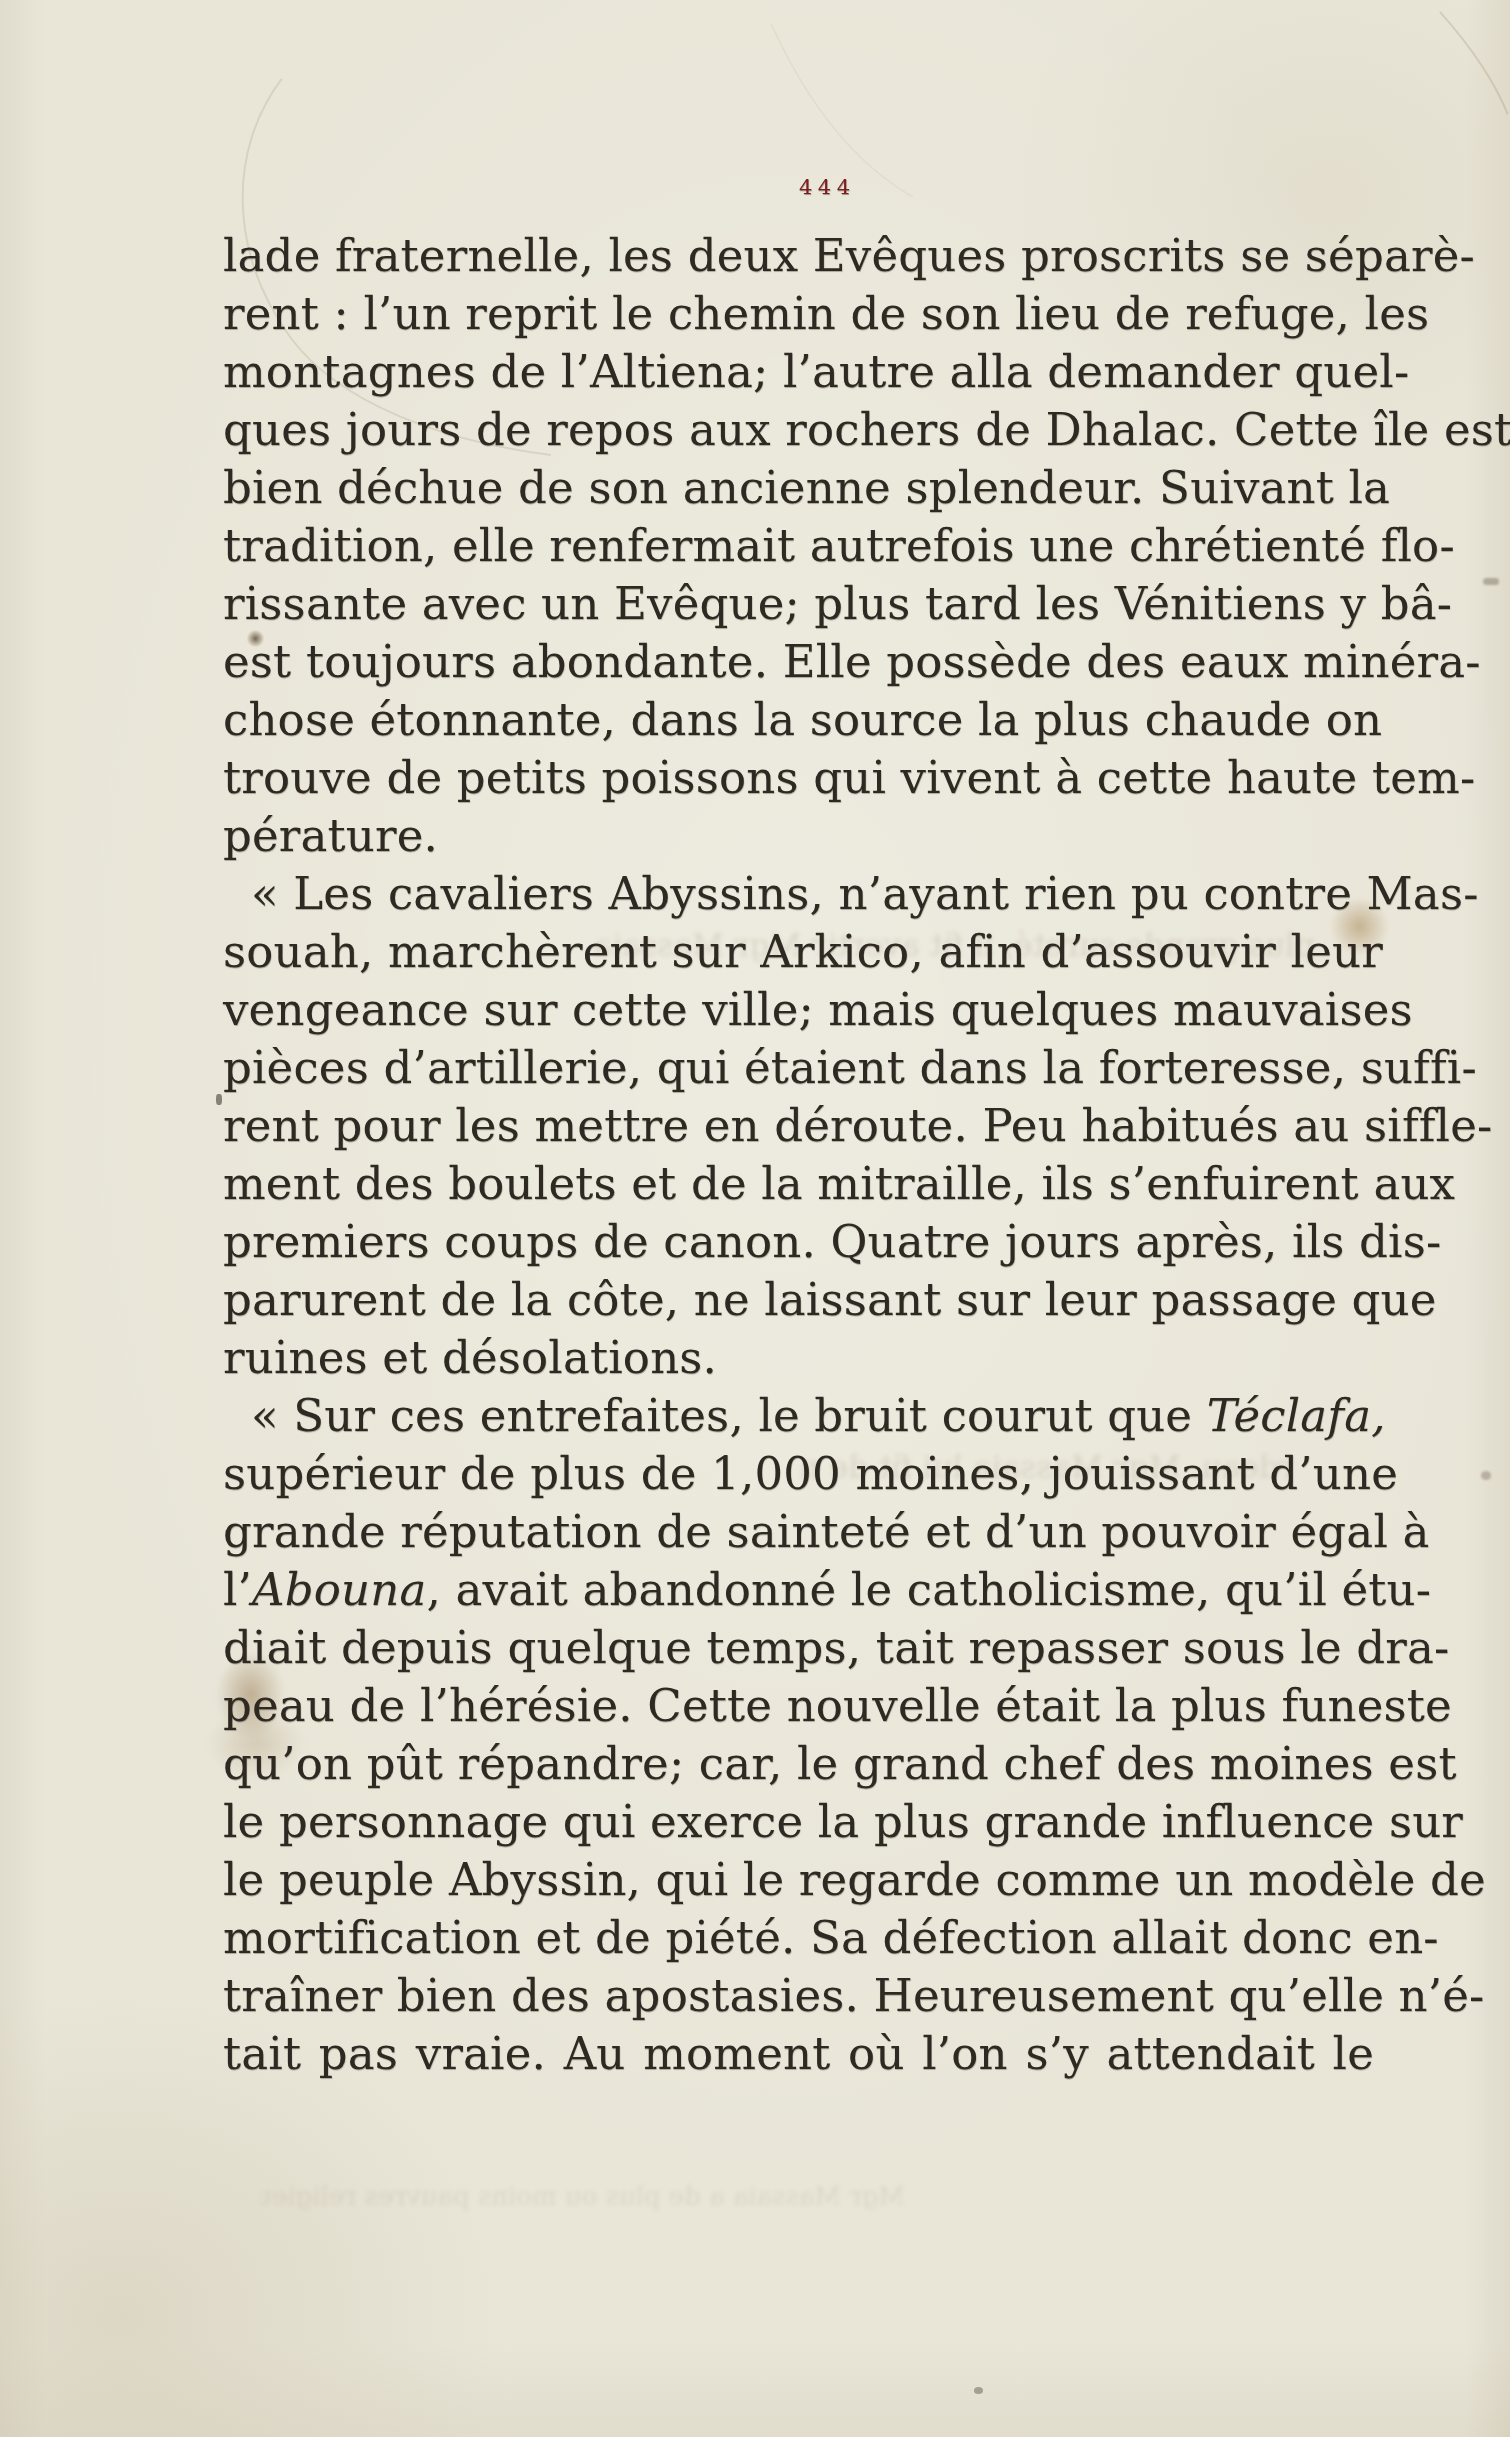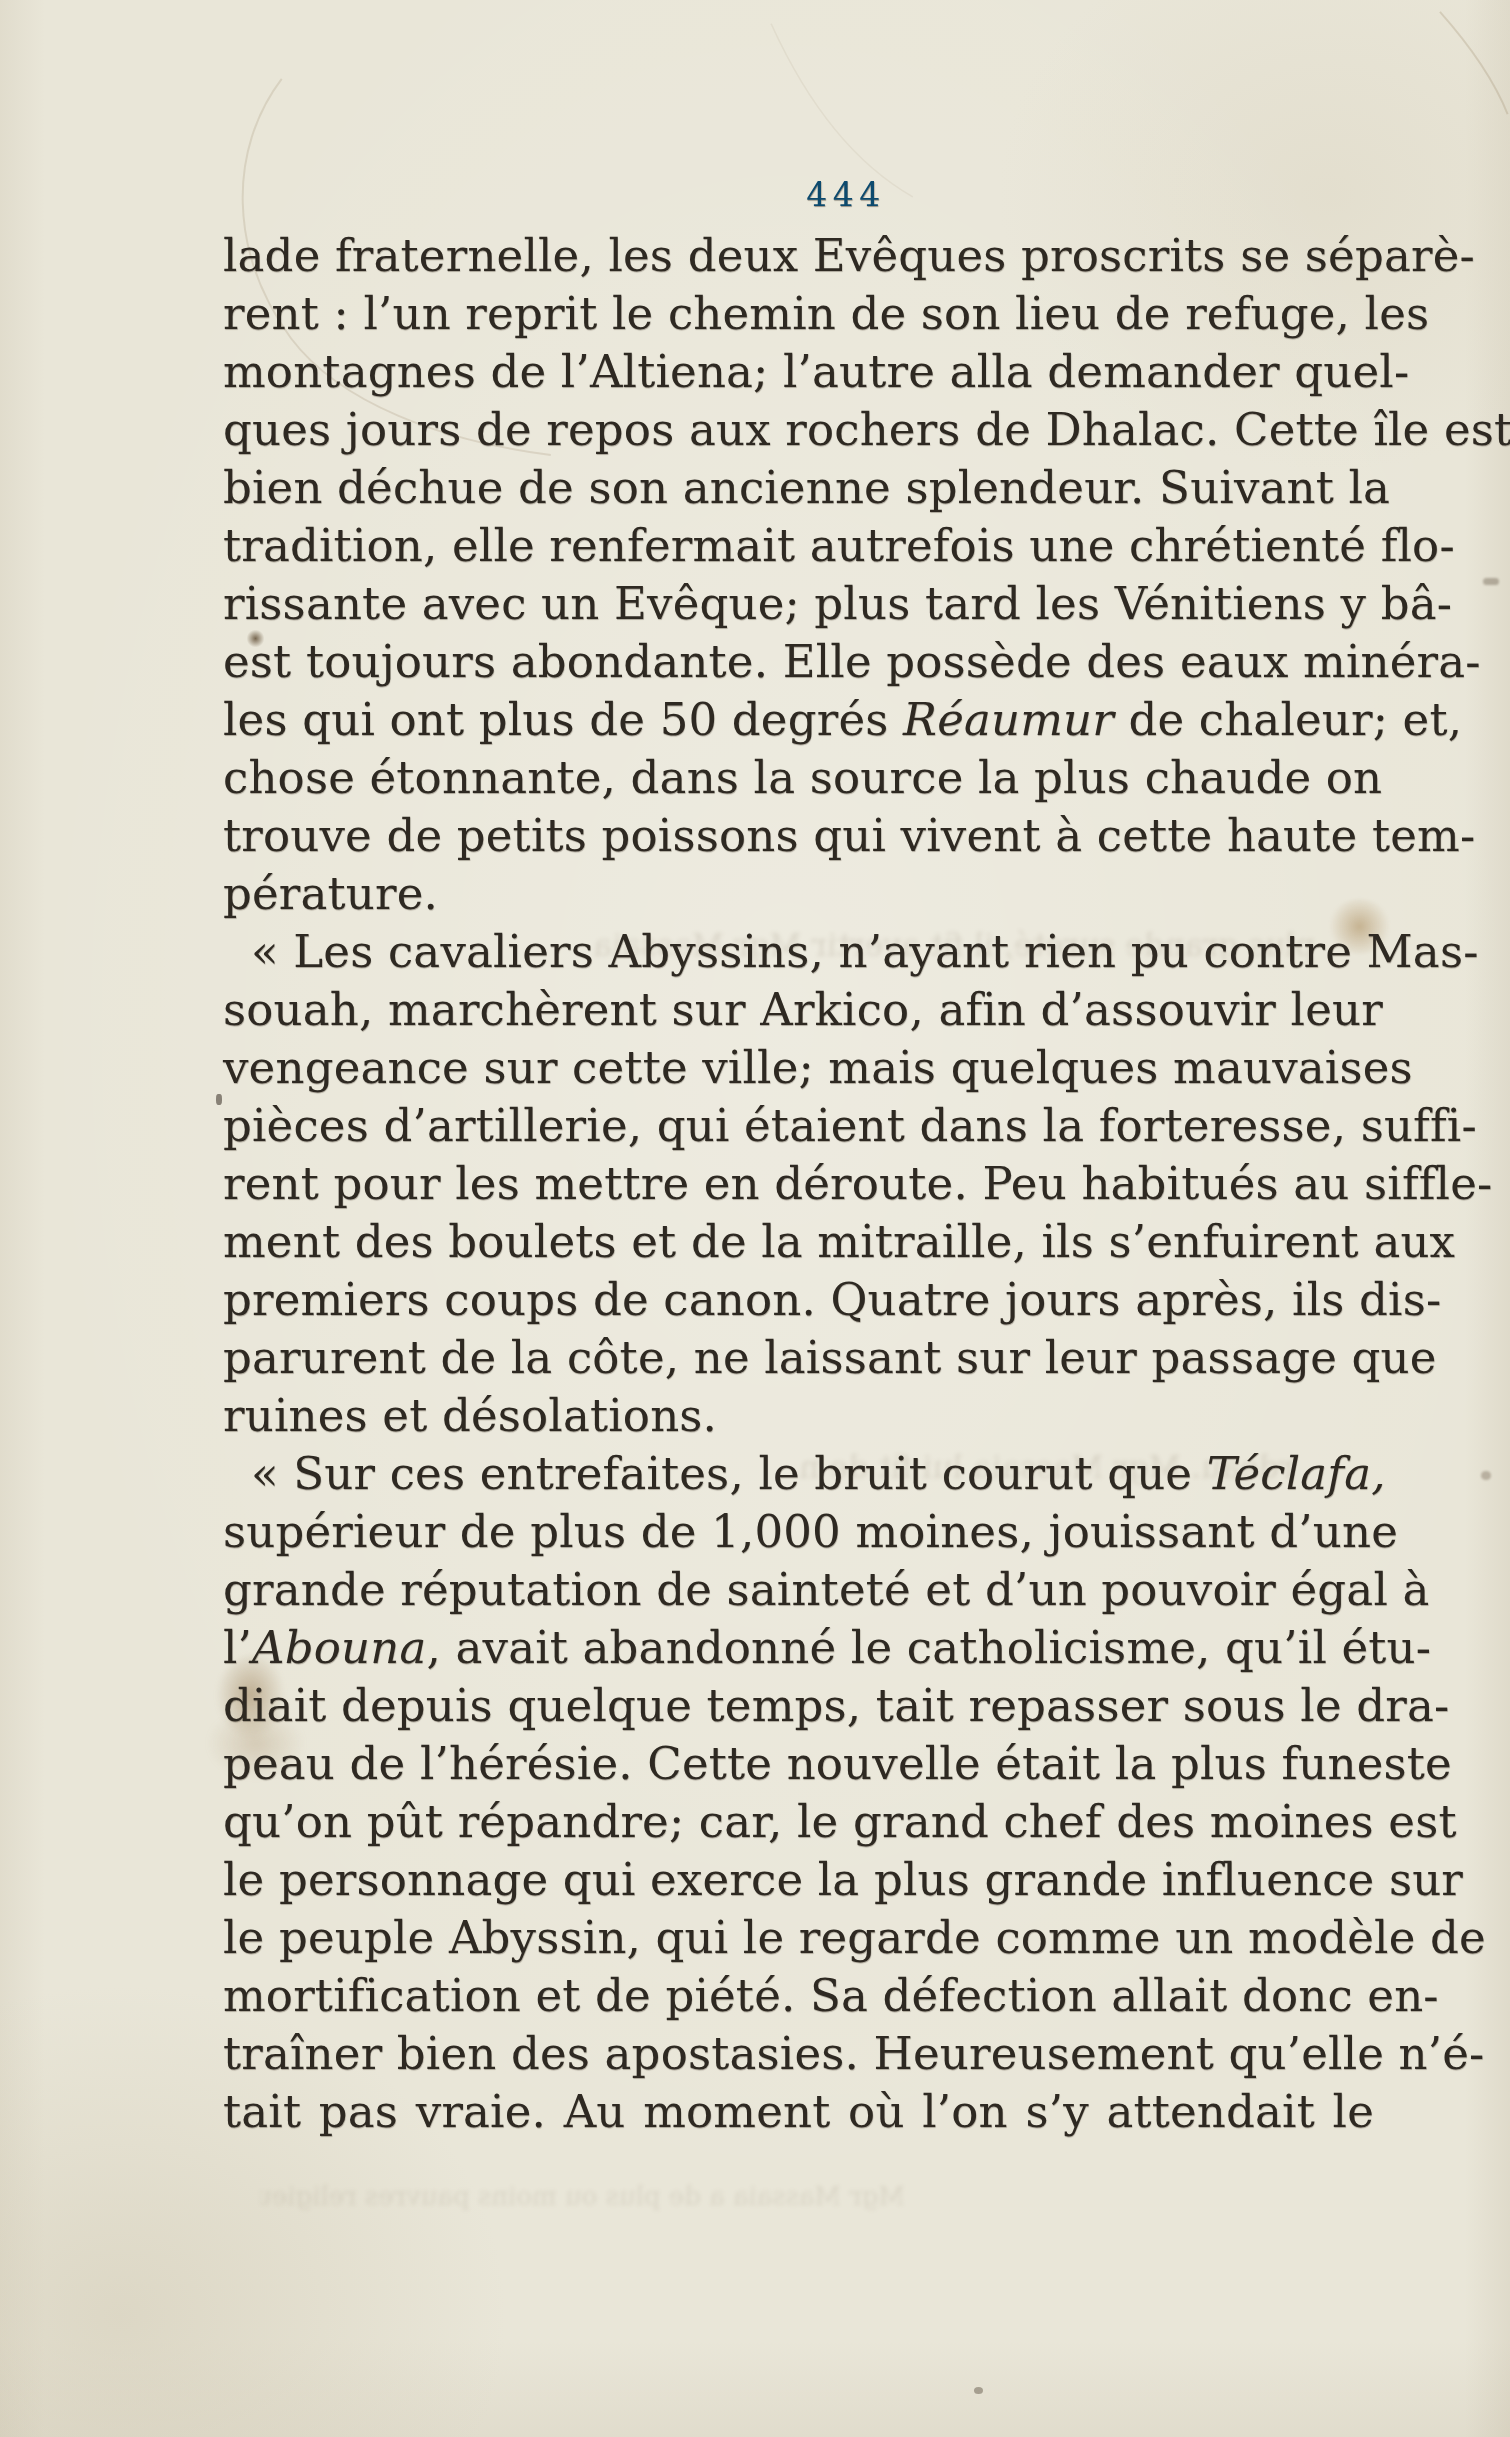--- a/index.html
+++ b/index.html
@@ -9,22 +9,22 @@
     background:
       radial-gradient(ellipse 1102px 1731px at 52% 42%, rgba(255,255,255,0.20), rgba(255,255,255,0) 70%),
       radial-gradient(ellipse 472px 393px at 88% 8%, rgba(222,216,198,0.55), rgba(222,216,198,0) 70%),
       radial-gradient(ellipse 551px 472px at 8% 95%, rgba(205,197,174,0.45), rgba(205,197,174,0) 70%),
       linear-gradient(90deg, rgba(150,132,100,0.10) 0%, rgba(150,132,100,0) 3%, rgba(150,132,100,0) 97%, rgba(150,132,100,0.12) 100%),
       linear-gradient(0deg, rgba(150,132,100,0.10) 0%, rgba(150,132,100,0) 4%),
       #e9e6d8;
   }
   .page-number{
     position:absolute;left:799px;top:175px;width:94px;
-    text-align:center;font-size:33px;letter-spacing:5.5px;
-    color:#0c4a6e;text-shadow:0.5px 0.6px 0.8px rgba(51,44,36,0.45);
+    text-align:left;font-size:21px;letter-spacing:5.5px;
+    color:#7f1d1d;text-shadow:0.5px 0.6px 0.8px rgba(51,44,36,0.45);
   }
   .text-block{position:absolute;left:223px;top:227px;width:1151px;}
   .line{
     height:58px;line-height:58px;font-size:45px;
     color:#2e2922;text-align:justify;text-align-last:justify;
     letter-spacing:0.2px;white-space:nowrap;
     text-shadow:0.4px 0.6px 0.7px rgba(62,52,40,0.35);
   }
   .line.short{text-align-last:left;white-space:normal;}
   .line.indent{text-indent:28px;}
@@ -82,21 +82,20 @@
 
 <div class="text-block">
     <div class="line"><span>lade fraternelle, les deux Evêques proscrits se séparè-</span></div>
     <div class="line"><span>rent : l’un reprit le chemin de son lieu de refuge, les</span></div>
     <div class="line"><span>montagnes de l’Altiena; l’autre alla demander quel-</span></div>
     <div class="line"><span>ques jours de repos aux rochers de Dhalac. Cette île est</span></div>
     <div class="line"><span>bien déchue de son ancienne splendeur. Suivant la</span></div>
     <div class="line"><span>tradition, elle renfermait autrefois une chrétienté flo-</span></div>
     <div class="line"><span>rissante avec un Evêque; plus tard les Vénitiens y bâ-</span></div>
     <div class="line"><span>est toujours abondante. Elle possède des eaux minéra-</span></div>
-    <div class="line"><span>les qui ont plus de 50 degrés </span><span class="it">Réaumur</span><span> de chaleur; et,</span></div>
     <div class="line"><span>chose étonnante, dans la source la plus chaude on</span></div>
     <div class="line"><span>trouve de petits poissons qui vivent à cette haute tem-</span></div>
     <div class="line short"><span>pérature.</span></div>
     <div class="line indent"><span>« Les cavaliers Abyssins, n’ayant rien pu contre Mas-</span></div>
     <div class="line"><span>souah, marchèrent sur Arkico, afin d’assouvir leur</span></div>
     <div class="line"><span>vengeance sur cette ville; mais quelques mauvaises</span></div>
     <div class="line"><span>pièces d’artillerie, qui étaient dans la forteresse, suffi-</span></div>
     <div class="line"><span>rent pour les mettre en déroute. Peu habitués au siffle-</span></div>
     <div class="line"><span>ment des boulets et de la mitraille, ils s’enfuirent aux</span></div>
     <div class="line"><span>premiers coups de canon. Quatre jours après, ils dis-</span></div>

